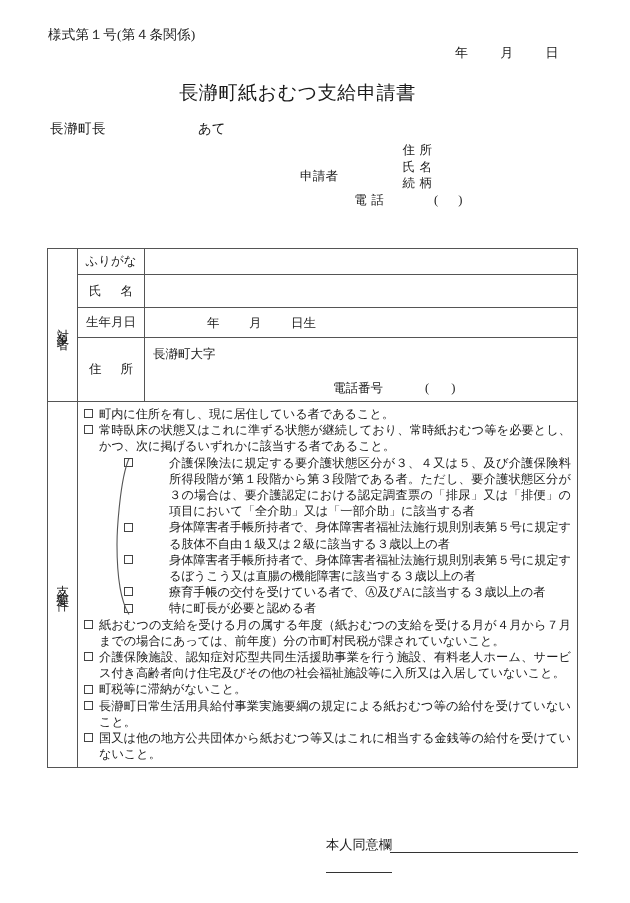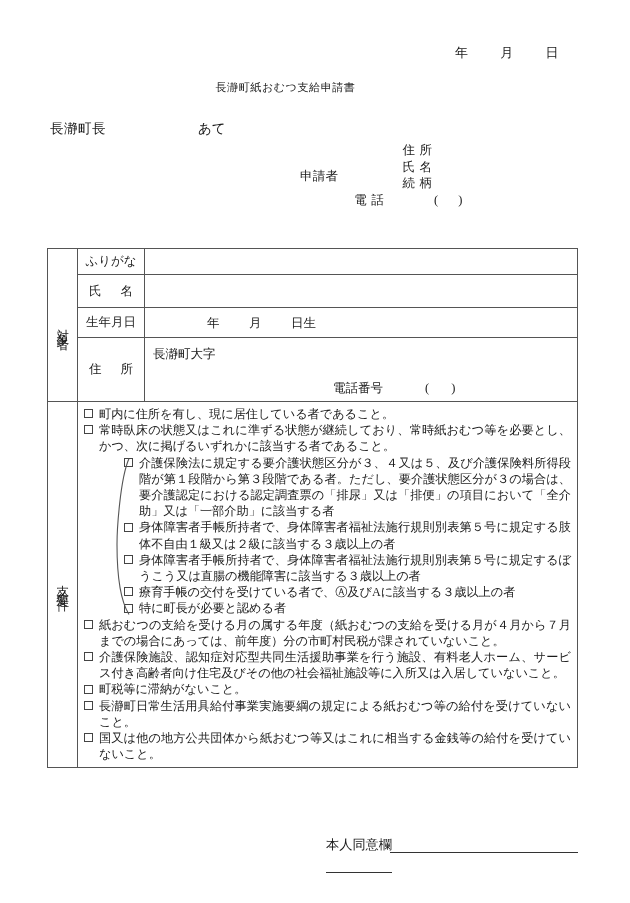--- a/index.html
+++ b/index.html
@@ -35,25 +35,25 @@
     position: absolute;
     left: 455px;
     top: 44px;
     font-size: 13px;
     white-space: nowrap;
   }
   .date-line span { display: inline-block; }
   .date-line .g { width: 42px; }
   .doc-title {
     position: absolute;
-    left: 0;
+    left: 12px;
     top: 80px;
     width: 571px;
     text-align: center;
-    font-size: 11px;
+    font-size: 19px;
     letter-spacing: .6px;
   }
   .addressee {
     position: absolute;
     left: 50px;
     top: 120px;
     font-size: 13.5px;
     letter-spacing: .5px;
     white-space: nowrap;
   }
@@ -229,21 +229,21 @@
   }
   .req-text {
     flex: 1 1 auto;
     text-align: justify;
     letter-spacing: -0.05px;
   }
   .nested {
     position: relative;
     padding-left: 40px;
   }
-  .nested .req-item { font-size: 12.2px; }
+  .nested .req-item { font-size: 12.2px; gap: 30px; }
   .brace {
     position: absolute;
     left: 32px;
     top: 2px;
     bottom: 1px;
     width: 14px;
     pointer-events: none;
   }
   .brace svg { display: block; width: 14px; height: 100%; }
 
@@ -276,20 +276,21 @@
     top: 852px;
     width: 188px;
     border-bottom: 1px solid #333;
   }
 </style>
 </head>
 <body>
 
 <div class="page">
 
+  <div class="form-no">様式第１号(第４条関係)</div>
 
   <div class="date-line">
     <span class="g">年</span>
     <span class="g">月</span>
     <span>日</span>
   </div>
 
   <div class="doc-title">長瀞町紙おむつ支給申請書</div>
 
   <div class="addressee">長瀞町長</div>

